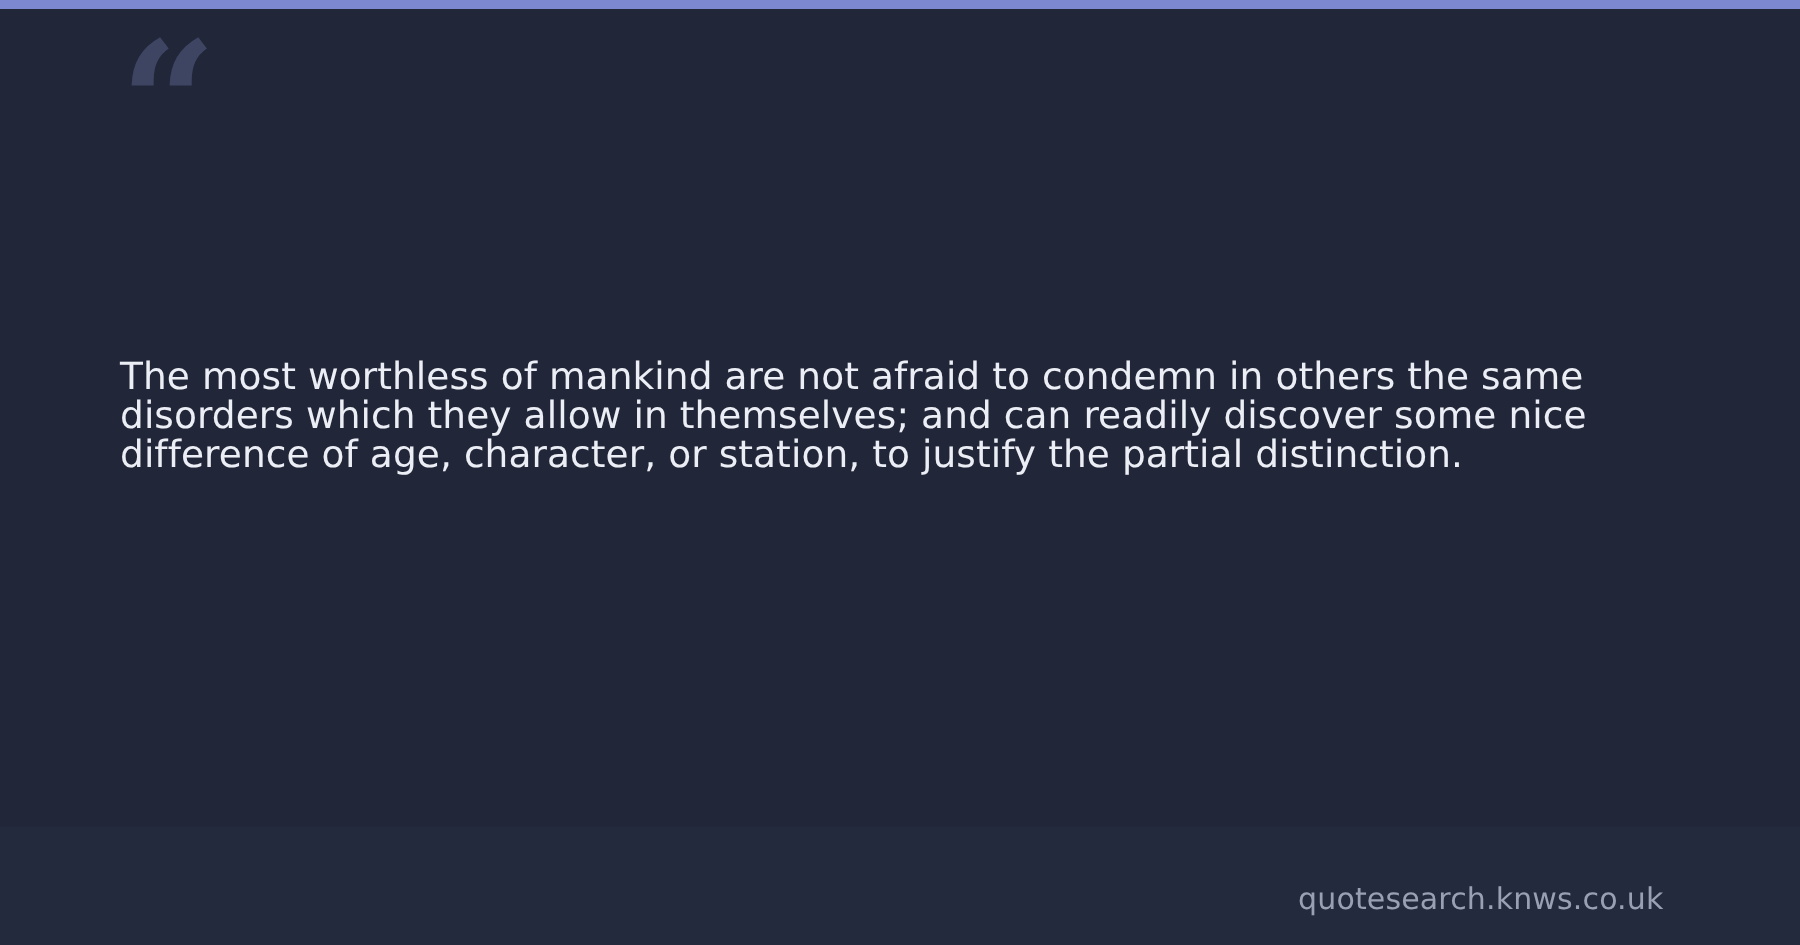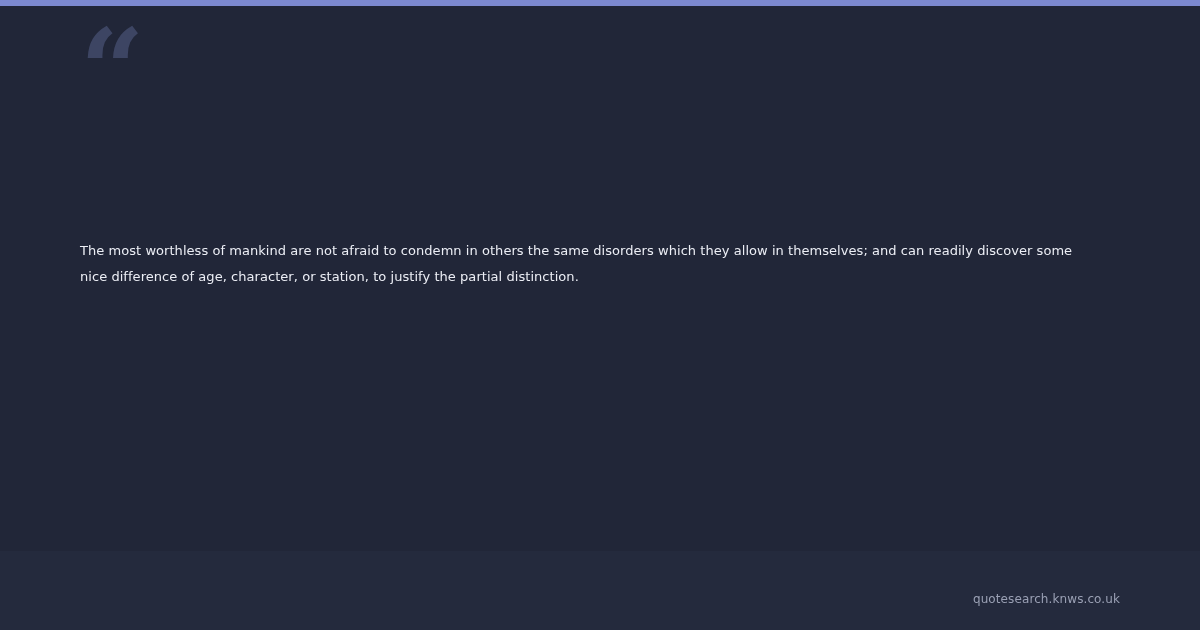--- a/index.html
+++ b/index.html
@@ -61,21 +61,21 @@
   .quote-body {
     position: absolute;
     left: 80px;
     top: 238px;
     width: 1008px;
   }
 
   .quote-text {
     margin: 0;
     font-family: "DejaVu Sans", sans-serif;
-    font-size: 13px;
+    font-size: 25px;
     line-height: 26px;
     color: #eceef5;
     font-weight: 400;
     letter-spacing: 0.05px;
   }
 
   .quote-author {
     position: absolute;
     left: 80px;
     top: 340px;
@@ -88,24 +88,24 @@
     white-space: nowrap;
   }
 
   .author-dash {
     display: inline-block;
     margin-right: 7px;
   }
 
   .site-url {
     position: absolute;
-    right: 80px;
+    right: 91px;
     top: 590px;
     font-family: "DejaVu Sans", sans-serif;
-    font-size: 12px;
+    font-size: 20px;
     line-height: 18px;
     color: #9aa0b4;
     letter-spacing: 0.1px;
     white-space: nowrap;
     margin-left: 19px;
   }
 </style>
 </head>
 <body>
 

